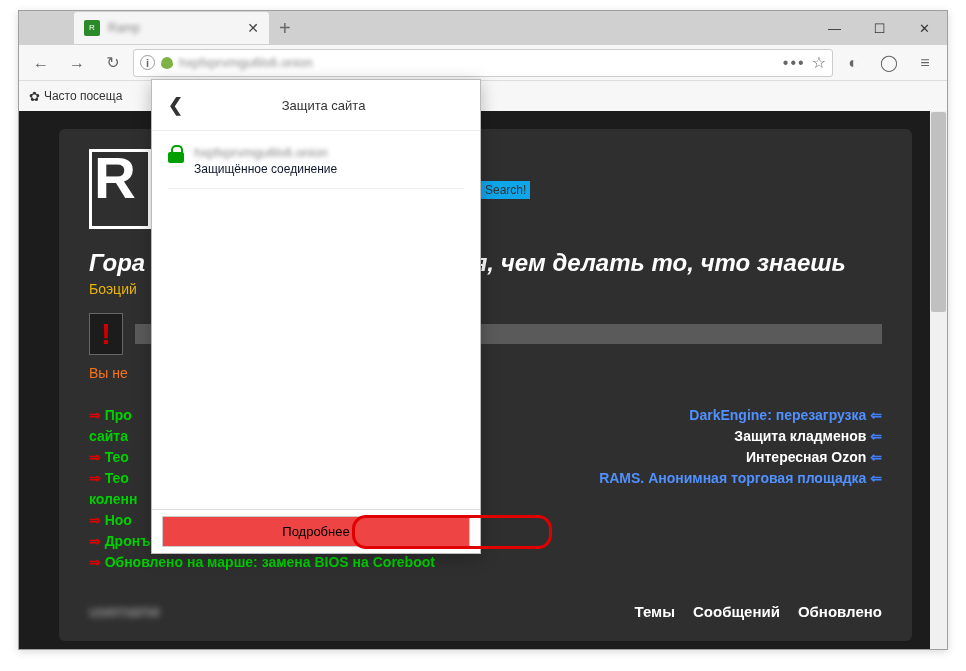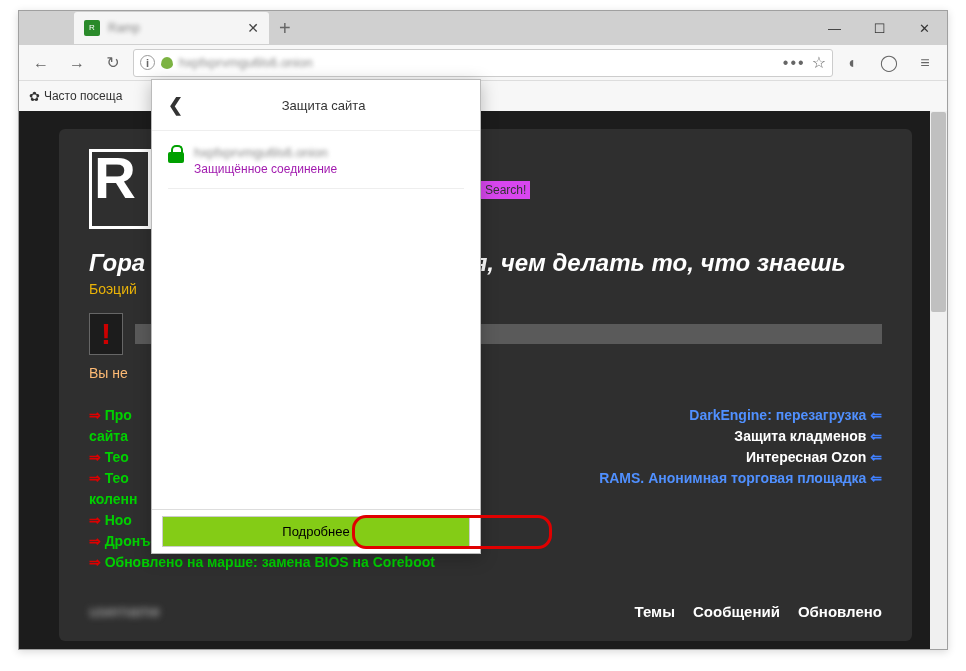--- a/index.html
+++ b/index.html
@@ -37,21 +37,21 @@
 .page-panel { position: absolute; left: 40px; right: 35px; top: 18px; background: #2f2f2f; border-radius: 6px; padding: 20px 30px; }
 .logo-box { width: 62px; height: 80px; border: 3px solid #fff; display: flex; align-items: flex-start; justify-content: flex-start; background: #2f2f2f; padding-left: 2px; }
 .logo-r { font-size: 58px; font-weight: bold; color: #fff; line-height: 0.9; font-family: Arial Black, sans-serif; }
 
 .tagline { font-size: 24px; font-style: italic; font-weight: bold; color: #fff; margin-top: 20px; }
 .subtitle { font-size: 14px; color: #eab308; margin-top: 4px; }
 
 .warn-row { display: flex; align-items: center; margin-top: 16px; gap: 12px; }
 .warn-icon { width: 34px; height: 42px; background: #1c1c1c; border: 1px solid #666; display: flex; align-items: center; justify-content: center; font-size: 30px; font-weight: bold; color: #c00; }
 .warn-bar { flex: 1; height: 20px; background: #5a5a5a; }
-.warn-text { font-size: 14px; color: #fdba74; margin-top: 10px; }
+.warn-text { font-size: 14px; color: #f97316; margin-top: 10px; }
 
 .link-cols { display: flex; gap: 30px; margin-top: 24px; }
 .link-col { flex: 1; }
 .link-col.right { text-align: right; }
 .link-row { font-size: 14px; line-height: 1.5; }
 .arrow-red { color: #d00; font-weight: bold; }
 .arrow-blue { color: #4080ff; font-weight: bold; }
 .link-green { color: #00d000; font-weight: bold; }
 .link-red { color: #ff3030; font-weight: bold; }
 .link-blue { color: #5090ff; font-weight: bold; }
@@ -65,27 +65,27 @@
 .popup-header { display: flex; align-items: center; padding: 14px 16px; border-bottom: 1px solid #eee; }
 .popup-back { font-size: 18px; color: #333; cursor: pointer; font-weight: bold; }
 .popup-title { flex: 1; text-align: center; font-size: 13px; color: #333; }
 .popup-body { padding: 14px 16px; flex: 1; }
 .popup-site-row { display: flex; gap: 10px; align-items: flex-start; }
 .lock-icon { width: 16px; height: 18px; position: relative; }
 .lock-icon::before { content: ''; position: absolute; top: 0; left: 3px; width: 8px; height: 7px; border: 2px solid #00a000; border-bottom: none; border-radius: 5px 5px 0 0; }
 .lock-icon::after { content: ''; position: absolute; bottom: 0; left: 0; width: 16px; height: 11px; background: #00a000; border-radius: 2px; }
 .popup-site-info { flex: 1; }
 .popup-domain { font-size: 13px; color: #888; filter: blur(2px); }
-.popup-status { font-size: 12px; color: #a21caf; margin-top: 2px; }
+.popup-status { font-size: 12px; color: #0f172a; margin-top: 2px; }
 .popup-divider { border-top: 1px solid #eee; margin-top: 12px; }
 .popup-footer { border-top: 1px solid #ddd; padding: 0; }
-.popup-details-btn { display: block; width: calc(100% - 20px); margin: 6px 10px; padding: 7px; background: #84cc16; border: 1px solid #ccc; font-size: 13px; text-align: center; cursor: pointer; }
+.popup-details-btn { display: block; width: calc(100% - 20px); margin: 6px 10px; padding: 7px; background: #ef4444; border: 1px solid #ccc; font-size: 13px; text-align: center; cursor: pointer; }
 .highlight-ring { position: absolute; left: 200px; bottom: 4px; width: 200px; height: 34px; border: 3px solid #e00000; border-radius: 14px; pointer-events: none; }
 
-.search-fragment { position: absolute; left: 462px; top: 70px; font-size: 12px; color: #333; z-index: 50; background: #d946ef; padding: 2px 4px; }
+.search-fragment { position: absolute; left: 462px; top: 70px; font-size: 12px; color: #333; z-index: 50; background: #0ea5e9; padding: 2px 4px; }
 </style>
 </head>
 <body>
 
 <div class="browser-window">
 
   <div class="titlebar">
     <div class="tab">
       <span class="tab-favicon">R</span>
       <span class="tab-title">Ramp</span>

